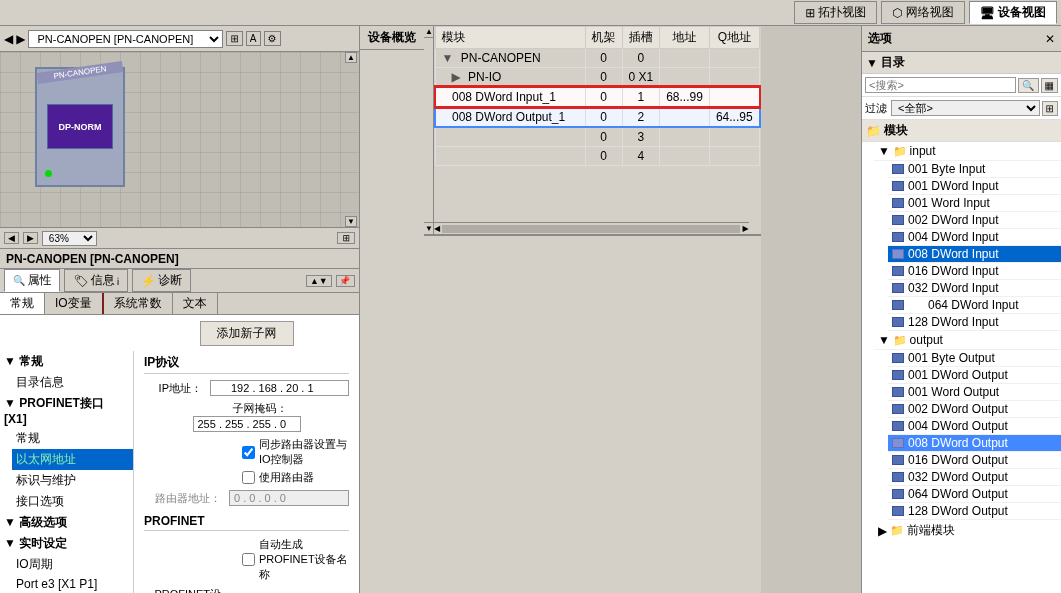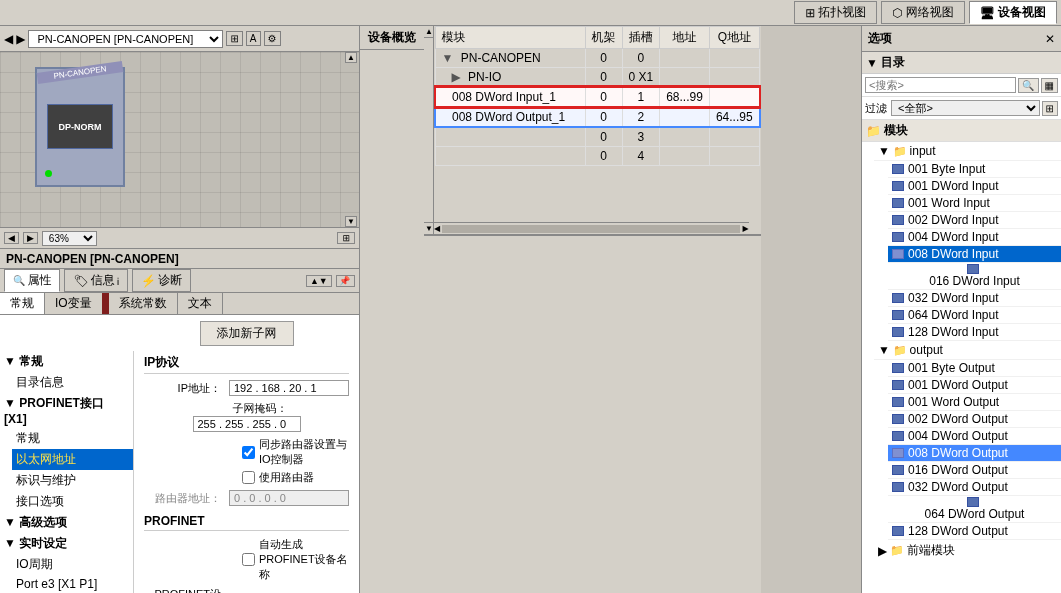--- a/index.html
+++ b/index.html
@@ -46,21 +46,21 @@
       </div>
 
       <div style="flex:1; background:#c0bdb5; position:relative; overflow:hidden; max-height:175px;">
 
         <div style="position:absolute; inset:0; background-image: linear-gradient(rgba(0,0,0,0.08) 1px, transparent 1px), linear-gradient(90deg, rgba(0,0,0,0.08) 1px, transparent 1px); background-size:20px 20px;"></div>
 
         <div style="position:absolute; top:15px; left:35px; width:90px; height:120px; background:#a0a8c0; border:2px solid #7080a0; cursor:pointer;">
 
           <div style="position:absolute; top:-2px; left:0; right:0; background:#9090b8; color:white; font-size:8px; padding:1px 2px; transform:rotate(-8deg); text-align:center; transform-origin:center;">PN-CANOPEN</div>
 
-          <div style="position:absolute; top:35px; left:10px; right:10px; height:45px; background:#404040; border:1px solid #5068a0; display:flex; align-items:center; justify-content:center;">
+          <div style="position:absolute; top:35px; left:10px; right:10px; height:45px; background:#4c1d95; border:1px solid #5068a0; display:flex; align-items:center; justify-content:center;">
             <span style="color:white; font-size:9px; font-weight:bold;">DP-NORM</span>
           </div>
 
           <div style="position:absolute; bottom:8px; left:8px; width:7px; height:7px; background:#00dd00; border-radius:50%;"></div>
         </div>
 
         <div style="position:absolute; right:2px; top:0; bottom:0; width:12px; display:flex; flex-direction:column; justify-content:space-between;">
           <button style="background:#d4d0c8; border:1px solid #888; font-size:8px; cursor:pointer;">▲</button>
           <button style="background:#d4d0c8; border:1px solid #888; font-size:8px; cursor:pointer;">▼</button>
         </div>
@@ -98,42 +98,42 @@
           </button>
           <div style="flex:1;"></div>
           <button style="background:#d4d0c8; border:1px solid #888; padding:0 3px; font-size:9px; cursor:pointer;">▲▼</button>
           <button style="background:#d4d0c8; border:1px solid #888; padding:0 3px; font-size:9px; cursor:pointer;">📌</button>
         </div>
 
         <div style="background:#d4d0c8; border-bottom:1px solid #888; display:flex; height:22px;">
           <div style="padding:2px 10px; border-right:1px solid #888; background:white; font-size:11px; cursor:pointer; display:flex; align-items:center;">
             <span>常规</span>
           </div>
-          <div style="padding:2px 10px; border-right:7px solid #7f1d1d; background:#d4d0c8; font-size:11px; cursor:pointer; display:flex; align-items:center;">
+          <div style="padding:2px 10px; border-right:2px solid #7f1d1d; background:#d4d0c8; font-size:11px; cursor:pointer; display:flex; align-items:center;">
             <span>IO变量</span>
           </div>
           <div style="padding:2px 10px; border-right:1px solid #888; background:#d4d0c8; font-size:11px; cursor:pointer; display:flex; align-items:center;">
             <span>系统常数</span>
           </div>
           <div style="padding:2px 10px; border-right:1px solid #888; background:#d4d0c8; font-size:11px; cursor:pointer; display:flex; align-items:center;">
             <span>文本</span>
           </div>
         </div>
 
         <div style="flex:1; display:flex; overflow:hidden; background:white;">
 
           <div style="width:134px; border-right:1px solid #ccc; overflow-y:auto; background:white; font-size:11px;margin-top:36px;">
             <div style="padding:2px 4px; cursor:pointer; font-weight:bold;">▼ 常规</div>
             <div style="padding-left:12px;">
               <div style="padding:2px 4px; cursor:pointer;">目录信息</div>
             </div>
             <div style="padding:2px 4px; cursor:pointer; font-weight:bold;">▼ PROFINET接口 [X1]</div>
             <div style="padding-left:12px;">
               <div style="padding:2px 4px; cursor:pointer;">常规</div>
-              <div style="padding:2px 4px; cursor:pointer; background:#0066cc; color:#fde047;">以太网地址</div>
+              <div style="padding:2px 4px; cursor:pointer; background:#0066cc; color:#86efac;">以太网地址</div>
               <div style="padding:2px 4px; cursor:pointer;">标识与维护</div>
             </div>
             <div style="padding-left:12px;">
               <div style="padding:2px 4px; cursor:pointer;">接口选项</div>
             </div>
             <div style="padding:2px 4px; cursor:pointer; font-weight:bold;">▼ 高级选项</div>
             <div style="padding:2px 4px; cursor:pointer; font-weight:bold;">▼ 实时设定</div>
             <div style="padding-left:12px;">
               <div style="padding:2px 4px; cursor:pointer;">IO周期</div>
               <div style="padding:2px 4px; cursor:pointer;">Port e3 [X1 P1]</div>
@@ -148,21 +148,21 @@
                 <span>添加新子网</span>
               </button>
             </div>
 
             <div>
               <div style="font-weight:bold; font-size:12px; margin-bottom:6px; border-bottom:1px solid #ccc; padding-bottom:2px;">
                 <span>IP协议</span>
               </div>
               <div style="display:flex; align-items:center; margin-bottom:5px;">
                 <span style="width:90px; text-align:right; margin-right:8px; font-size:11px;">IP地址：</span>
-                <input type="text" style="border: 1px solid rgb(153, 153, 153); padding: 1px 4px; font-size: 11px; width: 120px;" value="192 . 168 . 20 . 1">
+                <input type="text" style="border: 1px solid rgb(153, 153, 153); padding: 1px 20px; font-size: 11px; width: 139px;" value="192 . 168 . 20 . 1">
               </div>
               <div style="display:flex; align-items:center; margin-bottom:5px;flex-direction:column;">
                 <span style="width:90px; text-align:right; margin-right:8px; font-size:11px;">子网掩码：</span>
                 <input type="text" style="border: 1px solid rgb(153, 153, 153); padding: 1px 4px; font-size: 11px; width: 108px;" value="255 . 255 . 255 . 0">
               </div>
               <div style="display:flex; align-items:center; margin-bottom:3px; margin-left:98px;">
                 <input type="checkbox" checked="" style="margin-right: 4px;">
                 <span style="font-size:11px;">同步路由器设置与 IO控制器</span>
               </div>
               <div style="display:flex; align-items:center; margin-bottom:5px; margin-left:98px;">
@@ -360,29 +360,29 @@
                 <span>002 DWord Input</span>
               </div>
               <div style="display:flex; align-items:center; padding:1px 4px; cursor:pointer; border-bottom:1px solid #f0f0f0;">
                 <span style="display:inline-block; width:12px; height:10px; background:#5570b0; border:1px solid #3550a0; margin-right:4px; flex-shrink:0;"></span>
                 <span>004 DWord Input</span>
               </div>
               <div style="display:flex; align-items:center; padding:1px 4px; cursor:pointer; border-bottom:1px solid #f0f0f0; background:#0066cc; color:white;">
                 <span style="display:inline-block; width:12px; height:10px; background:#8090d0; border:1px solid #6070c0; margin-right:4px; flex-shrink:0;"></span>
                 <span>008 DWord Input</span>
               </div>
-              <div style="display:flex; align-items:center; padding:1px 4px; cursor:pointer; border-bottom:1px solid #f0f0f0;flex-direction:column;">
+              <div style="display:flex; align-items:center; padding:1px 4px; cursor:pointer; border-bottom:1px solid #f0f0f0;">
                 <span style="display:inline-block; width:12px; height:10px; background:#5570b0; border:1px solid #3550a0; margin-right:4px; flex-shrink:0;"></span>
                 <span>016 DWord Input</span>
               </div>
               <div style="display:flex; align-items:center; padding:1px 4px; cursor:pointer; border-bottom:1px solid #f0f0f0;">
                 <span style="display:inline-block; width:12px; height:10px; background:#5570b0; border:1px solid #3550a0; margin-right:4px; flex-shrink:0;"></span>
                 <span>032 DWord Input</span>
               </div>
-              <div style="display:flex; align-items:center; padding:1px 4px; cursor:pointer; border-bottom:1px solid #f0f0f0;">
+              <div style="display:flex; align-items:center; padding:1px 4px; cursor:pointer; border-bottom:1px solid #f0f0f0;gap:20px;">
                 <span style="display:inline-block; width:12px; height:10px; background:#5570b0; border:1px solid #3550a0; margin-right:4px; flex-shrink:0;"></span>
                 <span>064 DWord Input</span>
               </div>
               <div style="display:flex; align-items:center; padding:1px 4px; cursor:pointer; border-bottom:1px solid #f0f0f0;">
                 <span style="display:inline-block; width:12px; height:10px; background:#5570b0; border:1px solid #3550a0; margin-right:4px; flex-shrink:0;"></span>
                 <span>128 DWord Input</span>
               </div>
             </div>
           </div>
 
@@ -419,21 +419,21 @@
                 <span>008 DWord Output</span>
               </div>
               <div style="display:flex; align-items:center; padding:1px 4px; cursor:pointer; border-bottom:1px solid #f0f0f0;">
                 <span style="display:inline-block; width:12px; height:10px; background:#5570b0; border:1px solid #3550a0; margin-right:4px; flex-shrink:0;"></span>
                 <span>016 DWord Output</span>
               </div>
               <div style="display:flex; align-items:center; padding:1px 4px; cursor:pointer; border-bottom:1px solid #f0f0f0;">
                 <span style="display:inline-block; width:12px; height:10px; background:#5570b0; border:1px solid #3550a0; margin-right:4px; flex-shrink:0;"></span>
                 <span>032 DWord Output</span>
               </div>
-              <div style="display:flex; align-items:center; padding:1px 4px; cursor:pointer; border-bottom:1px solid #f0f0f0;flex-direction:column;">
+              <div style="display:flex; align-items:center; padding:1px 4px; cursor:pointer; border-bottom:1px solid #f0f0f0;">
                 <span style="display:inline-block; width:12px; height:10px; background:#5570b0; border:1px solid #3550a0; margin-right:4px; flex-shrink:0;"></span>
                 <span>064 DWord Output</span>
               </div>
               <div style="display:flex; align-items:center; padding:1px 4px; cursor:pointer; border-bottom:1px solid #f0f0f0;">
                 <span style="display:inline-block; width:12px; height:10px; background:#5570b0; border:1px solid #3550a0; margin-right:4px; flex-shrink:0;"></span>
                 <span>128 DWord Output</span>
               </div>
             </div>
           </div>
 

